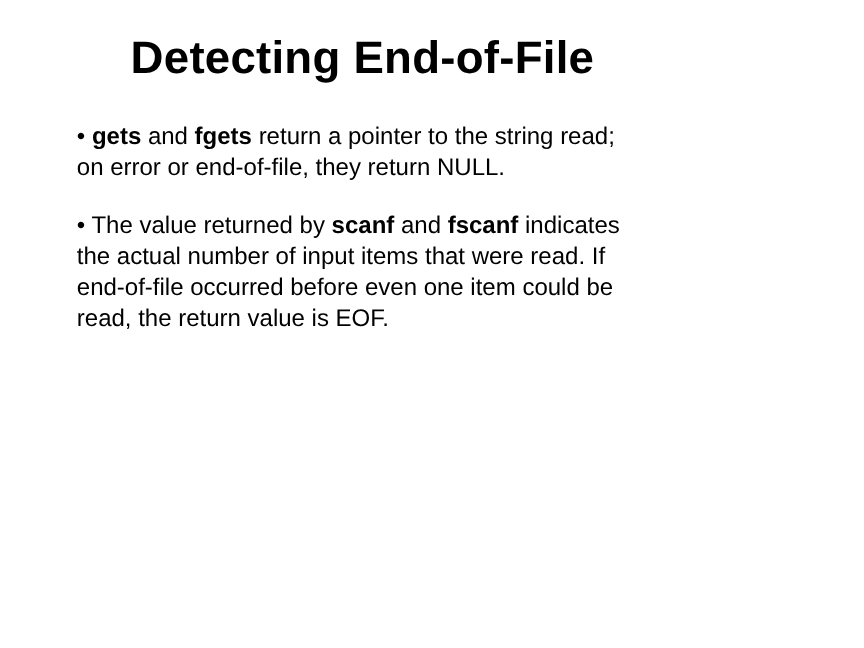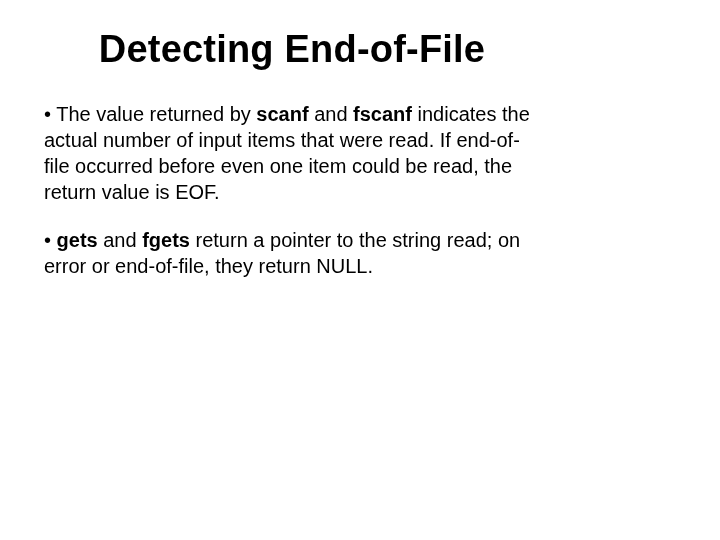--- a/index.html
+++ b/index.html
@@ -6,21 +6,21 @@
     html, body {
       width: 720px;
       height: 540px;
       background: #ffffff;
       font-family: Arial, Helvetica, sans-serif;
       color: #000;
     }
     .slide {
       width: 580px;
       height: 540px;
-      padding: 28px 40px 40px 44px;
+      padding: 28px 40px 40px 64px;
     }
     .title {
       font-size: 38px;
       font-weight: bold;
       text-align: center;
       margin-bottom: 30px;
       letter-spacing: 0.2px;
     }
     .bullet {
       font-size: 20px;
@@ -33,19 +33,19 @@
     }
     .b { font-weight: bold; }
   </style>
 </head>
 <body>
 
 <div class="slide">
   <h1 class="title">Detecting End-of-File</h1>
 
   <p class="bullet">
-    <span class="bullet-mark">• </span><span>The value returned by </span><span class="b">scanf</span><span> and </span><span class="b">fscanf</span><span> indicates the actual number of input items that were read. If end-of-file occurred before even one item could be read, the return value is EOF.</span>
+    <span class="bullet-mark">• </span><span class="b">gets</span><span> and </span><span class="b">fgets</span><span> return a pointer to the string read; on error or end-of-file, they return NULL.</span>
   </p>
 
   <p class="bullet">
-    <span class="bullet-mark">• </span><span class="b">gets</span><span> and </span><span class="b">fgets</span><span> return a pointer to the string read; on error or end-of-file, they return NULL.</span>
+    <span class="bullet-mark">• </span><span>The value returned by </span><span class="b">scanf</span><span> and </span><span class="b">fscanf</span><span> indicates the actual number of input items that were read. If end-of-file occurred before even one item could be read, the return value is EOF.</span>
   </p>
 </div>
 
 </body></html>

